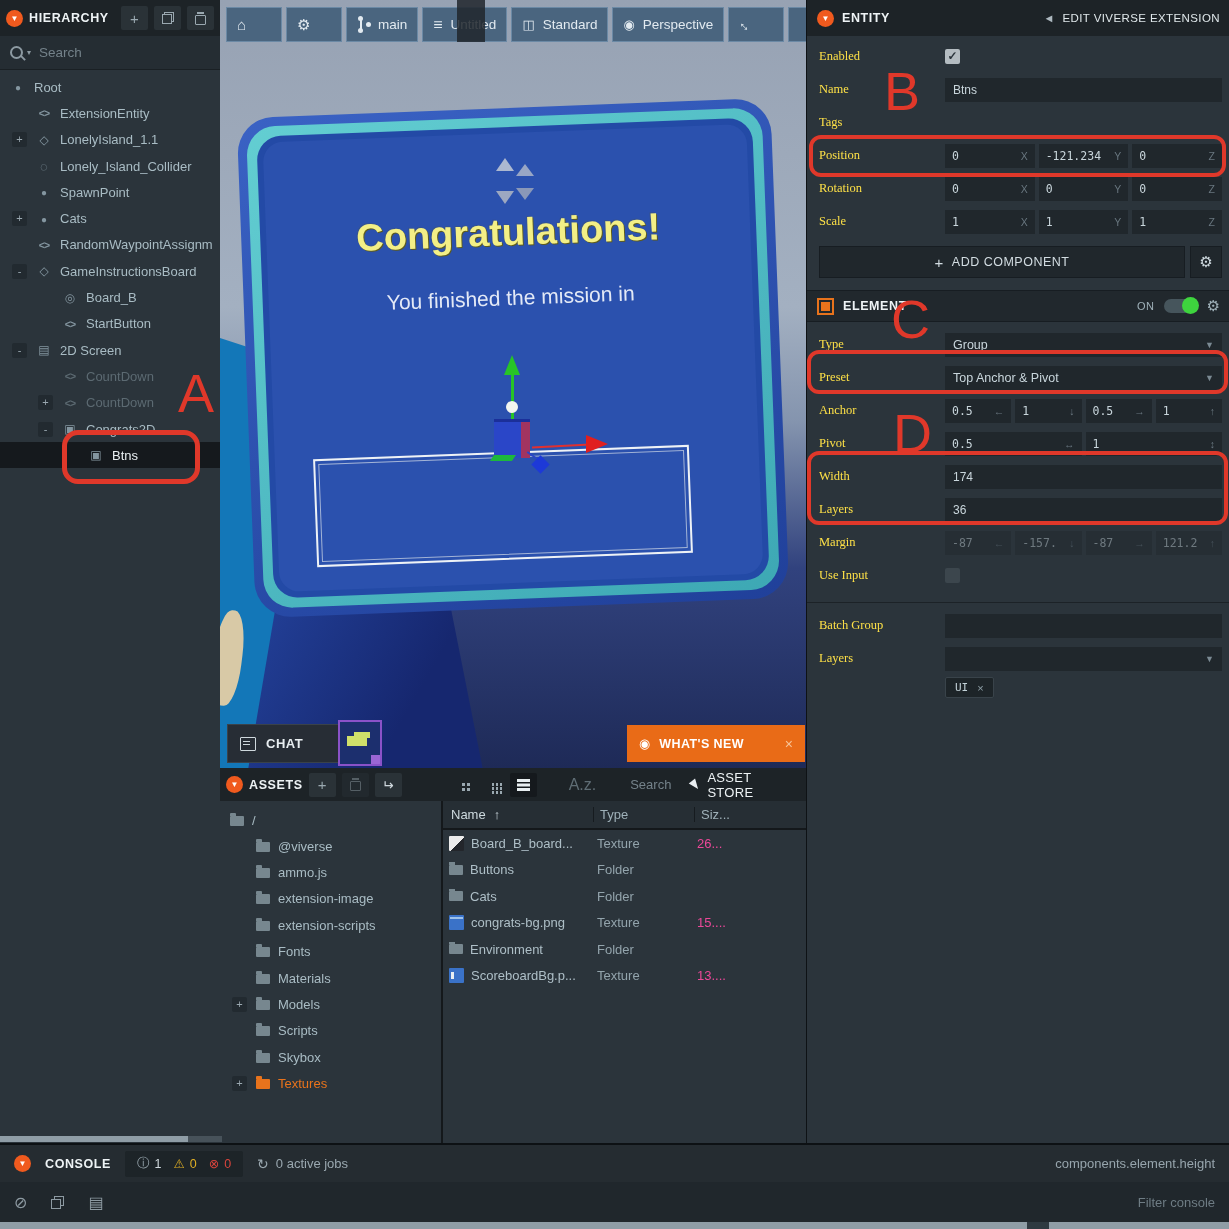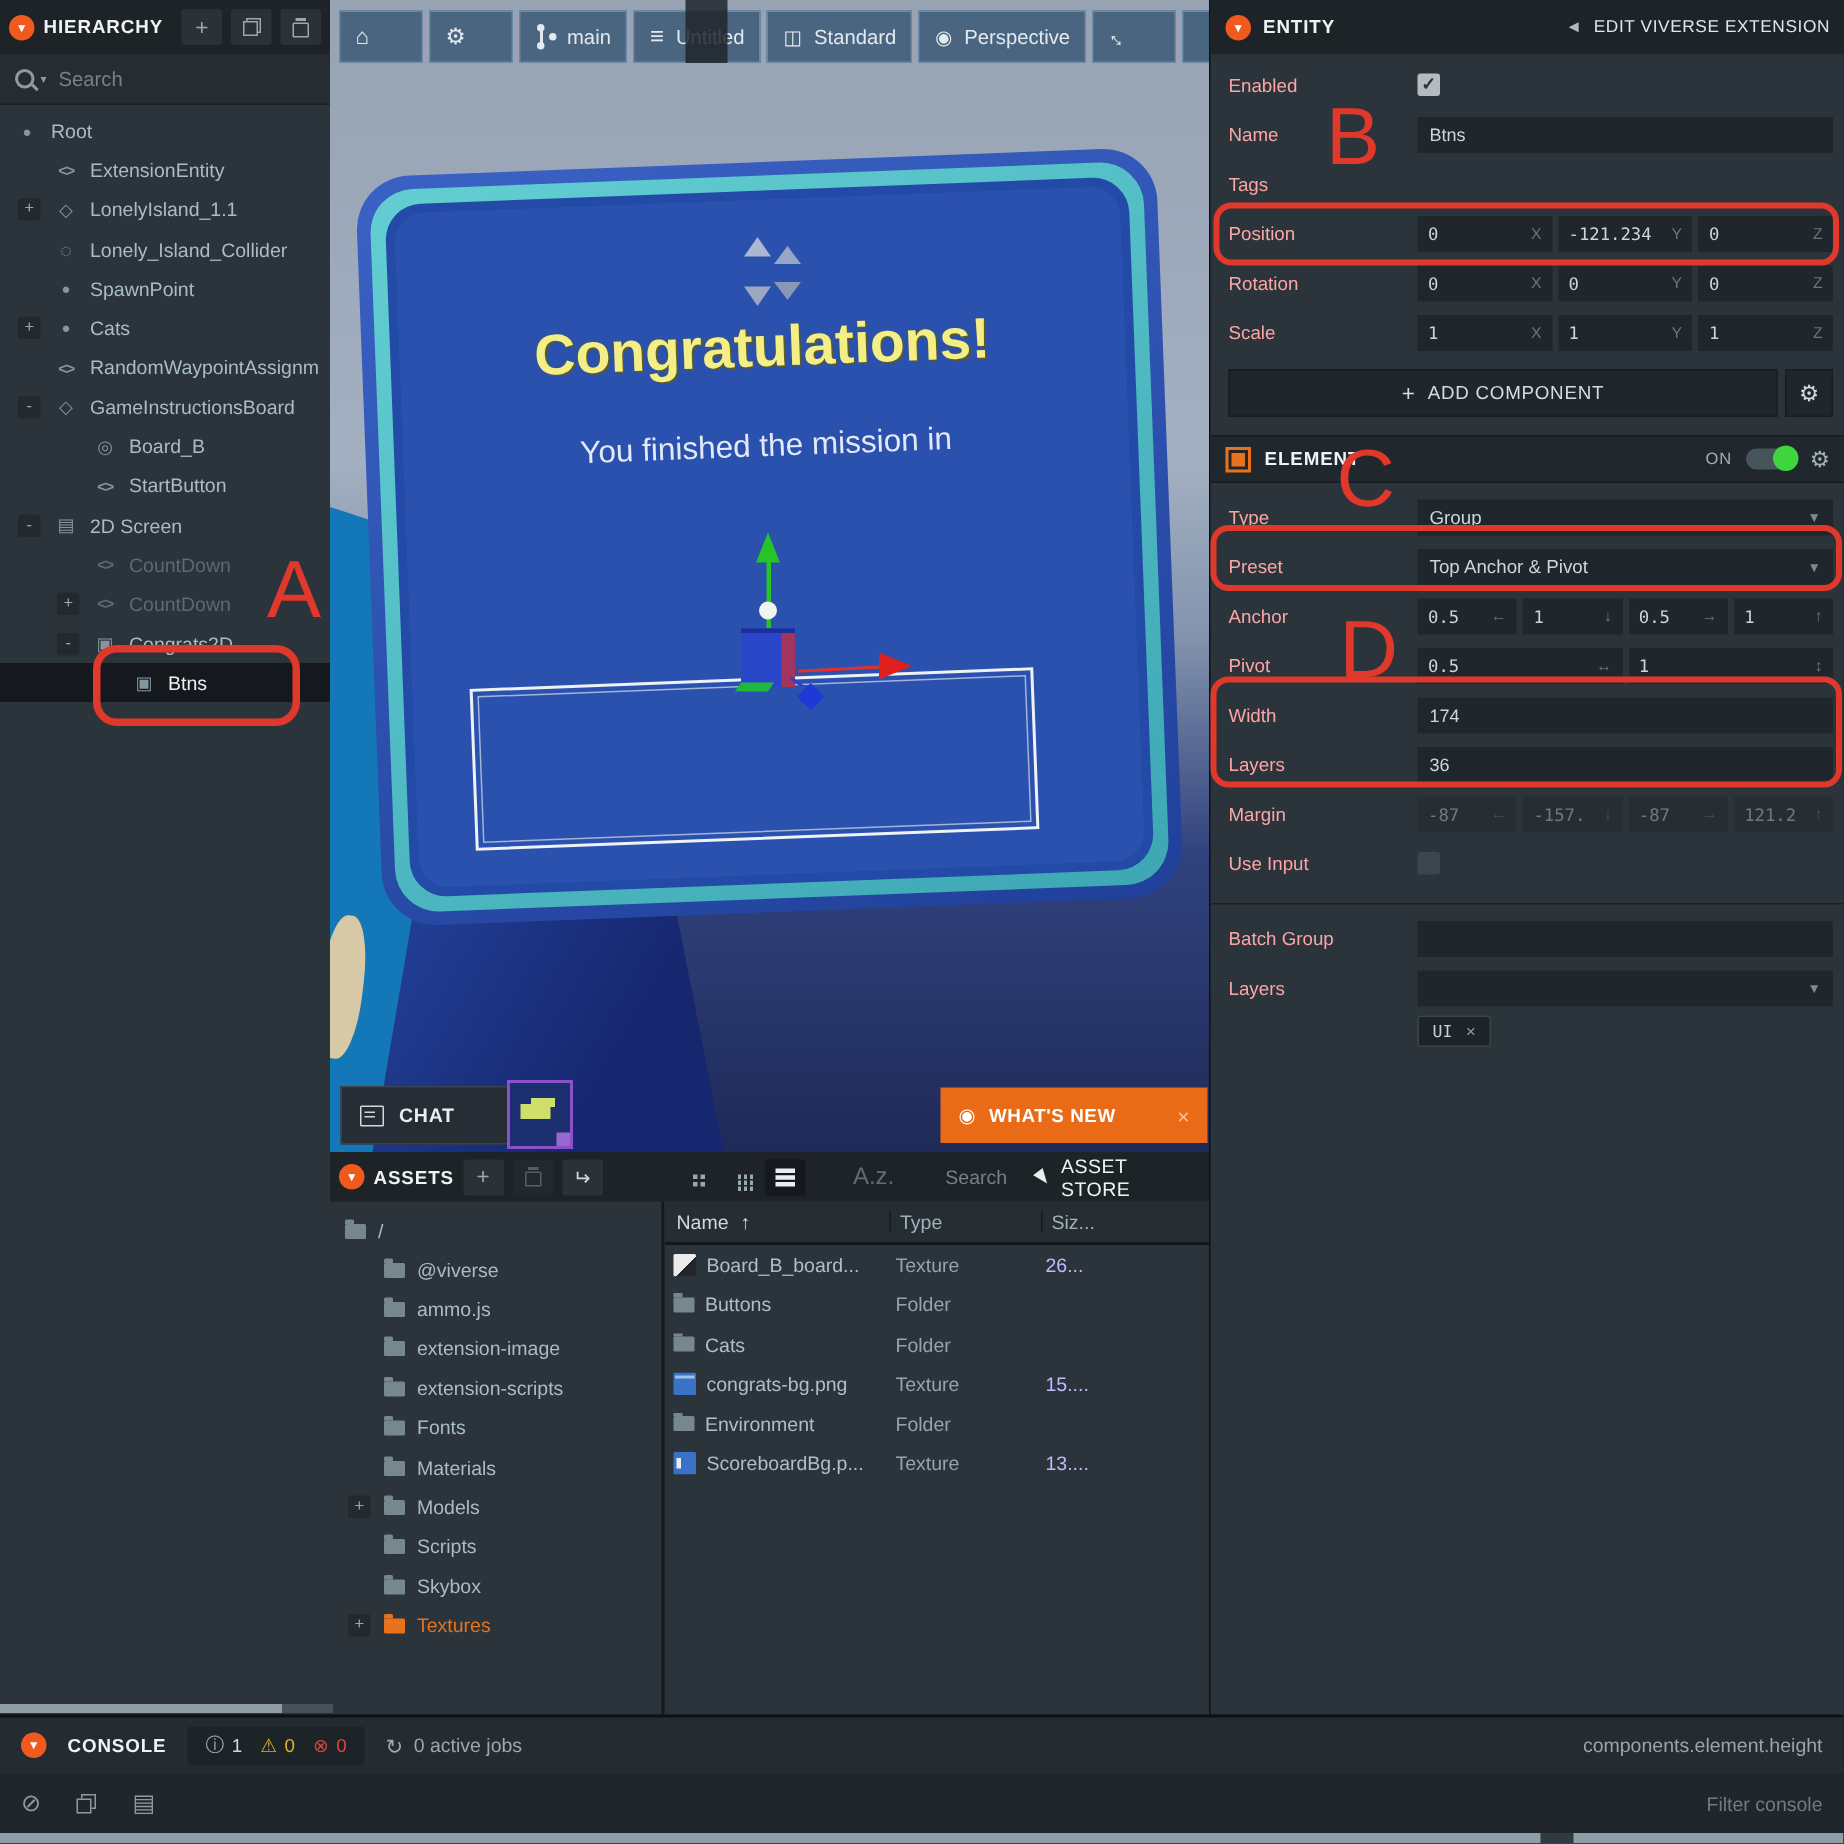--- a/index.html
+++ b/index.html
@@ -124,36 +124,36 @@
   .i-folder::before{content:"";position:absolute;top:-3px;left:0;width:6px;height:3px;background:inherit;border-radius:1px 1px 0 0;}
   #a-root{height:26px;display:flex;align-items:center;gap:8px;padding-left:10px;color:#a9bcc4;font-size:13px;margin-top:6px;}
   #a-right{flex:1;display:flex;flex-direction:column;}
   #a-cols{height:27px;background:#262e34;border-bottom:2px solid #14181b;display:flex;align-items:center;color:#cdd9de;font-size:13px;}
   #a-cols .c-name{width:142px;padding-left:8px;display:flex;gap:8px;align-items:center;}
   #a-cols .c-type{width:94px;padding-left:6px;border-left:1px solid #161b1f;color:#9fb1b9;}
   #a-cols .c-size{flex:1;padding-left:6px;border-left:1px solid #161b1f;color:#9fb1b9;}
   .arow{height:26.5px;display:flex;align-items:center;color:#aebfc7;font-size:13px;}
   .arow .a-name{width:142px;padding-left:6px;display:flex;align-items:center;gap:7px;overflow:hidden;white-space:nowrap;}
   .arow .a-type{width:94px;padding-left:6px;color:#93a4ac;}
-  .arow .a-size{flex:1;padding-left:6px;color:#c4b5fd;}
+  .arow .a-size{flex:1;padding-left:6px;color:#ec4899;}
   .aicon{width:15px;height:15px;flex:none;border-radius:1px;position:relative;}
   .ic-tex-board{background:linear-gradient(135deg,#ececec 55%,#23262b 55%);}
   .ic-tex-blue{background:#3a72c8;}
   .ic-tex-blue::before{content:"";position:absolute;left:1px;right:1px;top:2px;height:2px;background:#9fc2ea;}
   .ic-tex-score{background:#3a72c8;}
   .ic-tex-score::before{content:"";position:absolute;left:2px;top:4px;width:3px;height:7px;background:#e8eef2;}
   .aicon.ic-folder-f{width:14px;height:10px;background:#77878f;border-radius:1px;}
   .aicon.ic-folder-f::before{content:"";position:absolute;top:-3px;left:0;width:6px;height:3px;background:inherit;}
   
   #inspector{left:806px;top:0;width:423px;height:1143px;background:#2b343b;border-left:1px solid #0e1215;}
   #insp-head{height:36px;background:#1d2327;display:flex;align-items:center;gap:8px;padding:0 10px;}
   .back-arrow{color:#aeb9c0;font-size:11px;margin-left:auto;}
   .ctx-title{color:#dfe7ea;font-size:11.5px;letter-spacing:.4px;}
   .irow{display:flex;align-items:center;height:33px;padding:0 8px 0 12px;}
-  .ilabel{width:126px;flex:none;color:#fca5a5;font-size:12.5px;}
+  .ilabel{width:126px;flex:none;color:#fde047;font-size:12.5px;font-family:Liberation Serif, serif;}
   .ifield{flex:1;height:24px;background:#20272c;display:flex;align-items:center;padding:0 8px;color:#c9d6dc;font-size:12px;}
   .ifield.right .ph{margin-left:auto;color:#5d6a72;font-size:11px;}
   .checkbox{width:15px;height:15px;background:#b4bcc1;border-radius:2px;color:#2b343b;font-size:12px;line-height:15px;text-align:center;font-weight:bold;}
   .checkbox.off{background:#3c464d;color:transparent;}
   .vec{flex:1;display:flex;gap:4px;}
   .vfield{flex:1;height:24px;background:#20272c;display:flex;align-items:center;padding:0 7px;gap:4px;}
   .vval{color:#c9d6dc;font-size:11.5px;font-family:"DejaVu Sans Mono",monospace;white-space:nowrap;overflow:hidden;}
   .vax{margin-left:auto;color:#68767f;font-size:10.5px;}
   .dim{opacity:.42;}
   #addc-row{display:flex;gap:5px;padding:8px 8px 8px 12px;align-items:center;}

